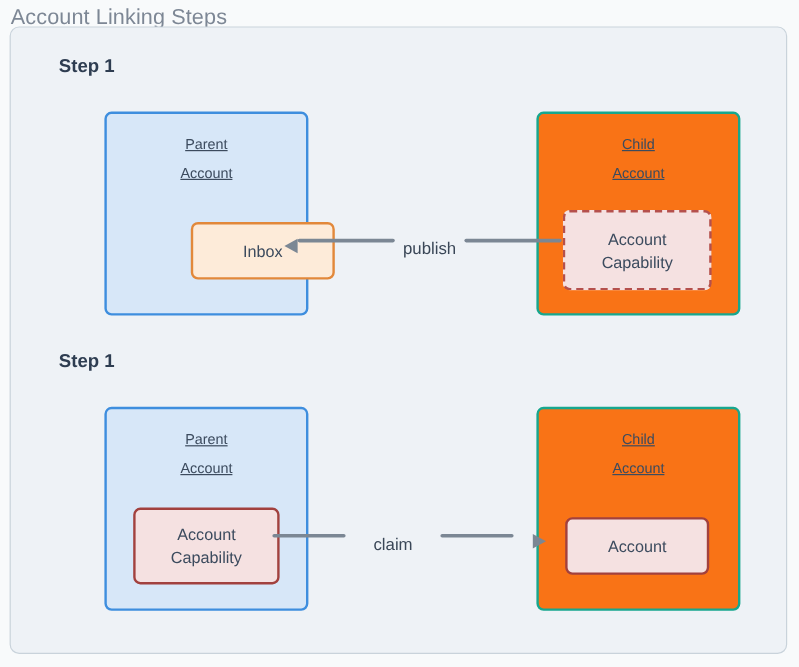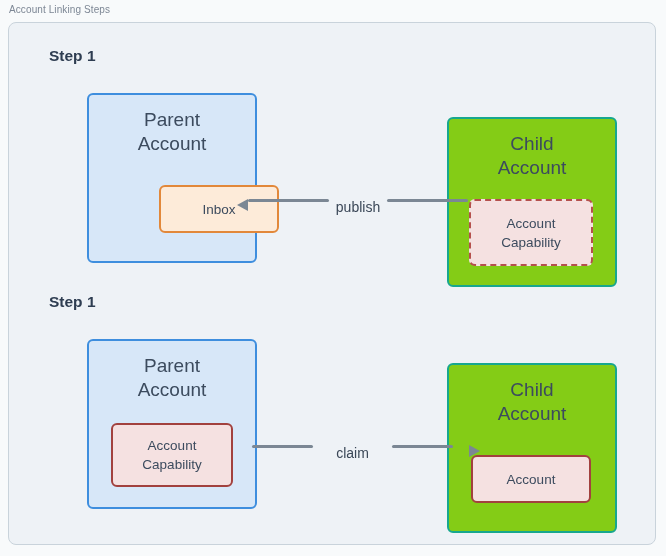--- a/index.html
+++ b/index.html
@@ -9,21 +9,21 @@
     height: 556px;
     background: #f8fafb;
     font-family: "Liberation Sans", sans-serif;
     position: relative;
     overflow: hidden;
   }
   .frame-label {
     position: absolute;
     left: 9px;
     top: 4px;
-    font-size: 10px;
+    font-size: 18px;
     color: #7d8795;
     letter-spacing: 0.1px;
   }
   .container {
     position: absolute;
     left: 8px;
     top: 22px;
     width: 648px;
     height: 523px;
     background: #eef2f6;
@@ -41,28 +41,29 @@
   .node {
     position: absolute;
     width: 170px;
     height: 170px;
     border-radius: 6px;
     border: 2px solid;
     box-sizing: border-box;
     text-align: center;
   }
   .node.blue  { background: #d7e7f8; border-color: #3e8ede; }
-  .node.teal  { background: #84cc16; border-color: #17a78e; margin-top: 24px; }
+  .node.teal  { background: #f97316; border-color: #17a78e; }
   .node-label {
     display: block;
     padding-top: 13px;
-    font-size: 19px;
+    font-size: 12px;
     line-height: 24px;
     color: #3c4b5e;
     white-space: pre-line;
+    text-decoration: underline;
   }
   .inner {
     position: absolute;
     box-sizing: border-box;
     border-radius: 6px;
     border: 2px solid;
     display: flex;
     align-items: center;
     justify-content: center;
     font-size: 13.5px;
@@ -140,20 +141,20 @@
     <div class="inner pink" style="left:22px; top:82px; width:122px; height:64px;">Account
 Capability</div>
   </div>
 
   <div class="node teal" style="left:438px; top:316px;">
     <span class="node-label">Child
 Account</span>
     <div class="inner pink" style="left:22px; top:90px; width:120px; height:48px;">Account</div>
   </div>
 
-  <div class="arrow" style="left:243px; top:422px; width:228px;gap:16px;">
+  <div class="arrow" style="left:218px; top:422px; width:228px;gap:16px;">
     <span class="line"></span>
     <span class="label">claim</span>
     <span class="line"></span>
     <span class="head right"></span>
   </div>
 
 </div>
 
 </body></html>

